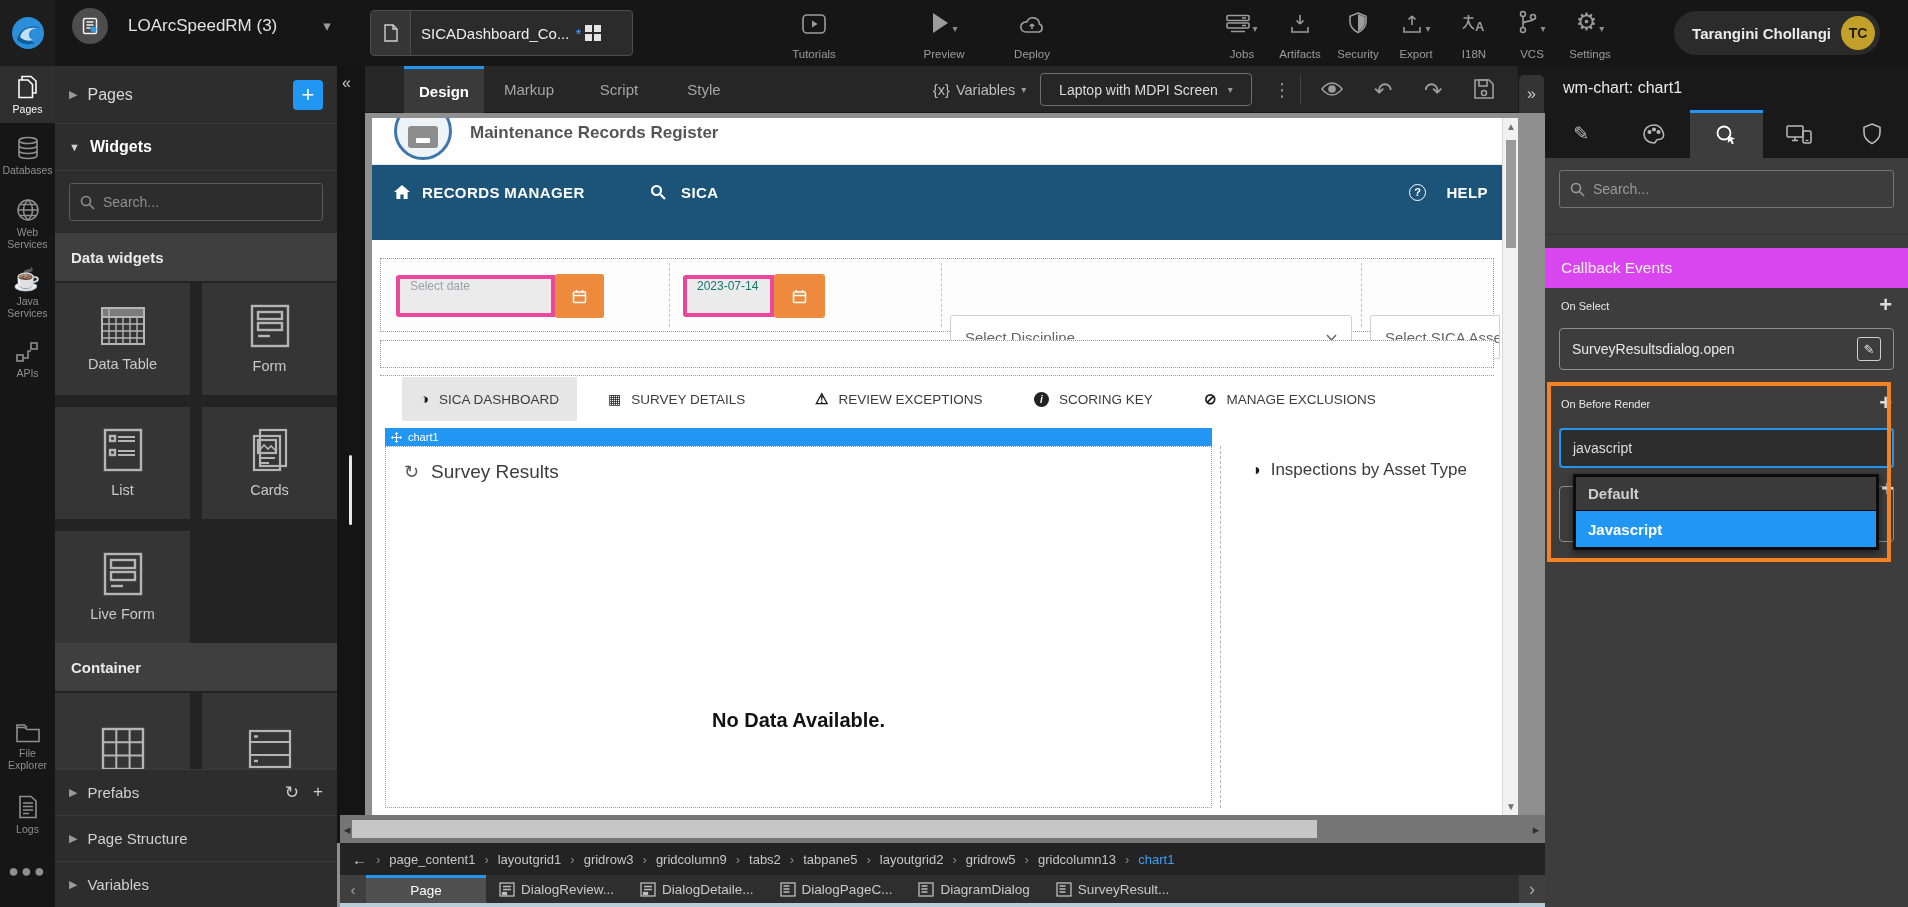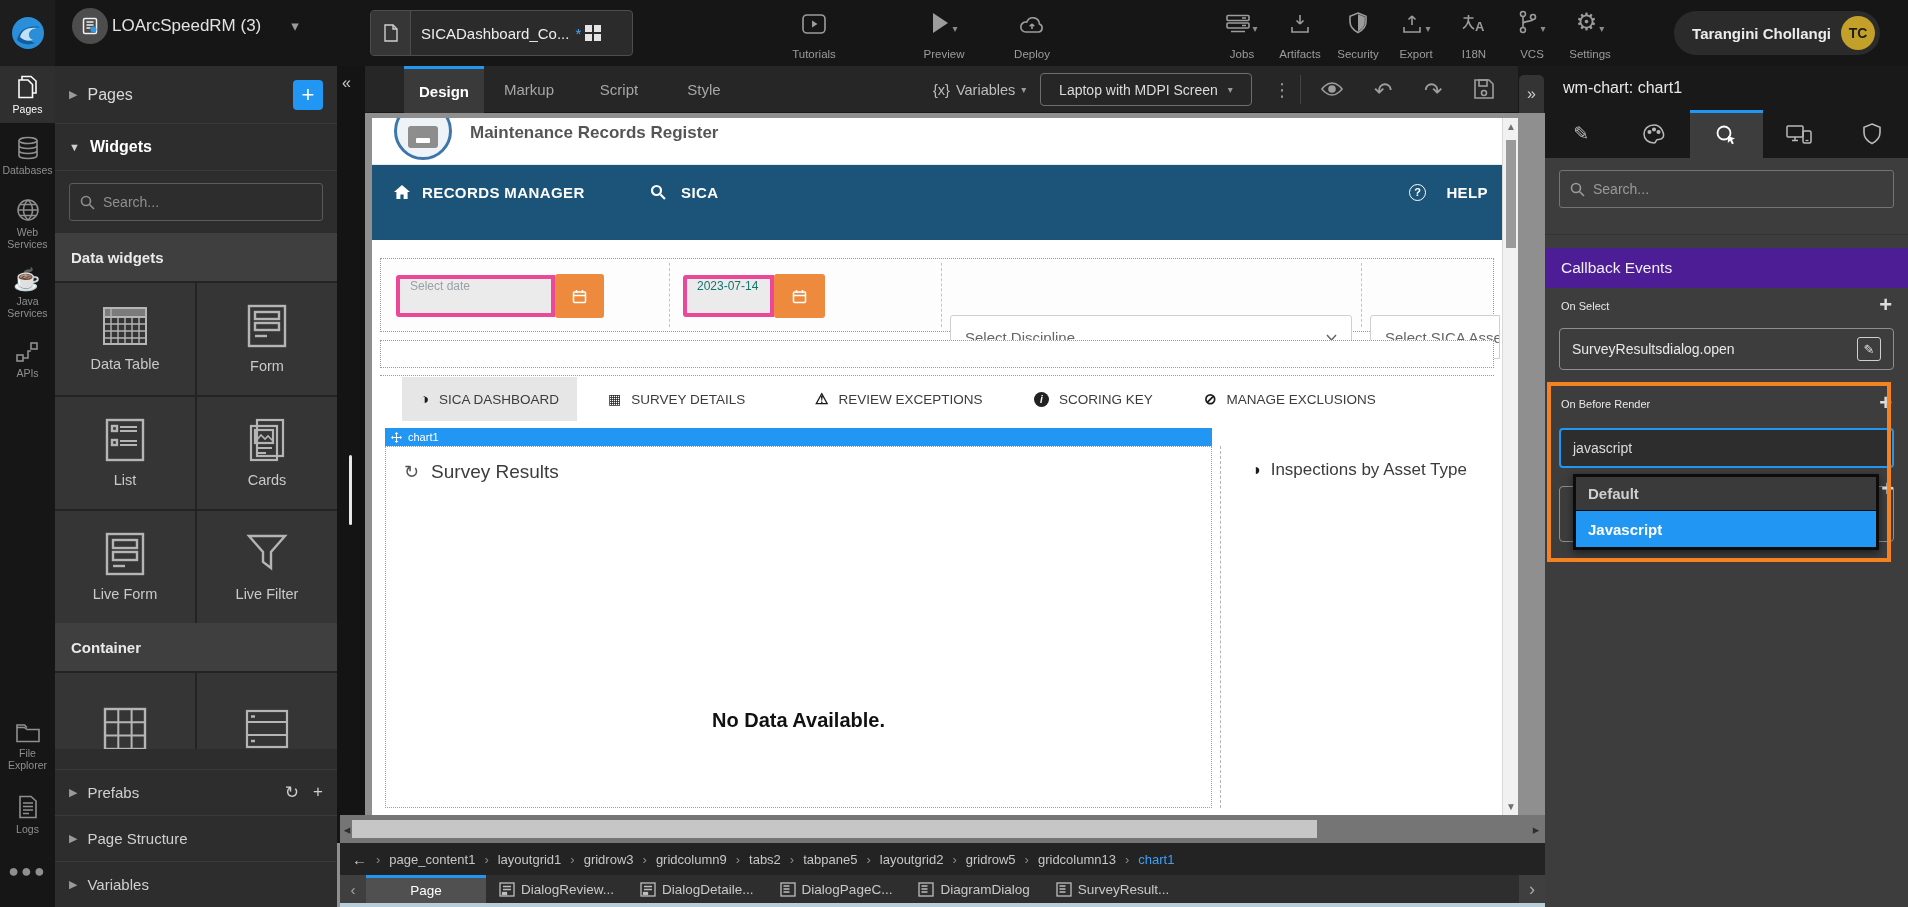--- a/index.html
+++ b/index.html
@@ -2,21 +2,21 @@
 <html><head>
 <meta charset="utf-8">
 <style>
   html,body{margin:0;padding:0;background:#000;}
   #app{position:relative;width:1908px;height:907px;background:#8f8f8f;font-family:"Liberation Sans",sans-serif;overflow:hidden;-webkit-font-smoothing:antialiased;}
   #app *{box-sizing:border-box;}
   svg{display:block;}
   
   .topbar{position:absolute;left:0;top:0;width:1908px;height:66px;background:#161616;}
   .logo-box{position:absolute;left:0;top:0;width:55px;height:66px;background:#1d1d1d;display:flex;align-items:center;justify-content:center;}
-  .project{position:absolute;left:72px;top:0;height:52px;display:flex;align-items:center;gap:4px;}
+  .project{position:absolute;left:72px;top:0;height:52px;display:flex;align-items:center;gap:20px;}
   .proj-avatar{width:36px;height:36px;border-radius:50%;background:#4d4d4d;display:flex;align-items:center;justify-content:center;}
   .proj-name{font-size:17px;color:#e2e2e2;}
   .proj-caret{color:#9a9a9a;font-size:15px;margin-left:26px;}
   .file-tab{position:absolute;left:370px;top:10px;width:263px;height:46px;background:#2b2b2b;border:1px solid #4d4d4d;border-radius:4px;display:flex;align-items:center;overflow:hidden;}
   .file-tab .ft-icon{width:40px;height:100%;background:#363636;border-right:1px solid #4d4d4d;display:flex;align-items:center;justify-content:center;flex:none;}
   .file-tab .ft-label{font-size:15px;color:#ededed;padding:0 6px 0 10px;white-space:nowrap;}
   .file-tab .ft-star{color:#4da3ff;font-size:15px;margin-right:4px;}
   .top-item{position:absolute;top:8px;height:52px;display:flex;flex-direction:column;align-items:center;justify-content:space-between;color:#9c9c9c;}
   .top-item .ti-icon{height:26px;display:flex;align-items:flex-end;justify-content:center;color:#9c9c9c;}
   .top-item .ti-label{font-size:11.5px;color:#9c9c9c;white-space:nowrap;}
@@ -46,21 +46,21 @@
   
   .wpanel{position:absolute;left:55px;top:66px;width:282px;height:841px;background:#2d2d2d;display:flex;flex-direction:column;}
   .wp-row{flex:none;display:flex;align-items:center;border-bottom:1px solid #3a3a3a;padding:0 14px;color:#d8d8d8;}
   .wp-pages{height:58px;font-size:16px;gap:10px;}
   .wp-add{margin-left:auto;width:30px;height:30px;background:#2196f3;border-radius:4px;color:#fff;font-size:22px;display:flex;align-items:center;justify-content:center;line-height:1;}
   .wp-widgets{height:47px;font-size:16px;font-weight:bold;color:#fff;gap:10px;}
   .wp-search-row{height:62px;justify-content:center;border-bottom:none;}
   .wp-search{width:254px;height:38px;border:1px solid #5a5a5a;border-radius:3px;display:flex;align-items:center;gap:8px;padding:0 10px;color:#8f8f8f;font-size:14px;}
   .wp-scroll{flex:1;overflow:hidden;display:flex;flex-direction:column;background:#2d2d2d;}
   .wp-section-h{flex:none;height:48px;background:#3f3f3f;display:flex;align-items:center;padding:0 16px;font-size:15px;font-weight:bold;color:#eaeaea;}
-  .tile-grid{flex:none;display:grid;grid-template-columns:1fr 1fr;gap:2px;background:#232323;padding-top:2px;}
+  .tile-grid{flex:none;display:grid;grid-template-columns:1fr 1fr;gap:12px;background:#232323;padding-top:2px;}
   .tile{height:112px;background:#353535;display:flex;flex-direction:column;align-items:center;justify-content:center;gap:10px;color:#c9c9c9;font-size:14.5px;}
   .tile .t-icon{color:#b5b5b5;}
   .tile-grid.partial{height:78px;overflow:hidden;}
   .wp-foot{flex:none;height:46px;border-top:1px solid #3a3a3a;display:flex;align-items:center;gap:10px;padding:0 14px;color:#d0d0d0;font-size:15px;background:#2d2d2d;}
   .wp-foot .arr{color:#9a9a9a;font-size:11px;}
   .wp-foot .foot-icons{margin-left:auto;display:flex;gap:14px;color:#cfcfcf;font-size:17px;}
   .lstrip{position:absolute;left:337px;top:66px;width:28px;height:777px;background:#141414;}
   .lstrip .lcol{position:absolute;left:5px;top:8px;color:#c9c9c9;font-size:16px;}
   .lstrip .lthumb{position:absolute;left:12px;top:389px;width:3px;height:70px;background:#e8e8e8;border-radius:2px;}
   
@@ -109,21 +109,21 @@
   .bt-fill{flex:1;}
   .bluestrip{position:absolute;left:340px;top:903px;width:1205px;height:4px;background:#b9cdd9;}
   
   .rpanel{position:absolute;left:1545px;top:66px;width:363px;height:841px;background:#3d3d3d;}
   .rp-header{position:absolute;left:0;top:0;width:363px;height:44px;background:#191919;color:#e8e8e8;font-size:16px;display:flex;align-items:center;padding:0 18px;}
   .rp-tabs{position:absolute;left:0;top:44px;width:363px;height:48px;background:#191919;display:flex;}
   .rp-tab{flex:1;display:flex;align-items:center;justify-content:center;color:#b9b9b9;}
   .rp-tab.active{background:#3d3d3d;border-top:3px solid #2196f3;color:#fff;}
   .rp-search{position:absolute;left:14px;top:104px;width:335px;height:38px;border:1px solid #747474;border-radius:3px;display:flex;align-items:center;gap:8px;padding:0 10px;color:#9a9a9a;font-size:14px;}
   .rp-divider{position:absolute;left:0;top:168px;width:363px;height:1px;background:#333;}
-  .rp-section{position:absolute;left:0;top:182px;width:363px;height:40px;background:#4c1d95;color:#f0f0f0;font-size:15.5px;display:flex;align-items:center;padding:8px 16px;}
+  .rp-section{position:absolute;left:0;top:182px;width:363px;height:40px;background:#d946ef;color:#f0f0f0;font-size:15.5px;display:flex;align-items:center;padding:8px 16px;}
   .rp-evlabel{position:absolute;left:16px;font-size:11px;color:#e8e8e8;}
   .rp-plus{position:absolute;right:16px;color:#dcdcdc;font-size:22px;font-weight:bold;line-height:1;}
   .rp-input1{position:absolute;left:14px;top:262px;width:335px;height:42px;border:1px solid #8f8f8f;border-radius:4px;display:flex;align-items:center;padding:0 12px;color:#e8e8e8;font-size:14px;}
   .edit-box{margin-left:auto;width:24px;height:24px;border:1.5px solid #cfcfcf;border-radius:3px;display:flex;align-items:center;justify-content:center;color:#e0e0e0;font-size:13px;}
   .rp-input2{position:absolute;left:14px;top:362px;width:335px;height:40px;border:2px solid #2196f3;border-radius:4px;background:#2d2d2d;display:flex;align-items:center;padding:0 12px;color:#dcdcdc;font-size:14px;z-index:4;}
   .ghost-input{position:absolute;left:14px;top:420px;width:335px;height:56px;border:1px solid #8f8f8f;border-radius:4px;z-index:1;}
   .ghost-plus{position:absolute;right:14px;top:410px;color:#dcdcdc;font-size:22px;font-weight:bold;z-index:1;}
   .dropdown{position:absolute;left:28px;top:408px;width:306px;background:#0c0c0c;padding:3px;z-index:6;box-shadow:0 3px 8px rgba(0,0,0,.5);}
   .dd-opt{height:33px;display:flex;align-items:center;padding:0 12px;font-size:15px;font-weight:bold;color:#cfcfcf;background:#3a3a3a;}
   .dd-opt.selected{height:36px;background:#2196f3;color:#fff;margin-top:1px;}
@@ -471,28 +471,20 @@
             <span class="t-icon">
               <svg width="40" height="44" viewBox="0 0 40 44" fill="none" stroke="currentColor" stroke-width="2.4">
                 <rect x="2" y="2" width="36" height="40"></rect>
                 <rect x="8" y="8" width="24" height="8"></rect>
                 <rect x="8" y="20" width="24" height="8"></rect>
                 <path d="M8 34h12"></path>
               </svg>
             </span>
             <div>Live Form</div>
           </div>
-          <div class="tile">
-            <span class="t-icon">
-              <svg width="44" height="44" viewBox="0 0 44 44" fill="none" stroke="currentColor" stroke-width="2.4">
-                <path d="M4 4h36L26 20v16l-8-6V20z"></path>
-              </svg>
-            </span>
-            <div>Live Filter</div>
-          </div>
         </div>
         <div class="wp-section-h">Container</div>
         <div class="tile-grid partial">
           <div class="tile">
             <span class="t-icon">
               <svg width="44" height="44" viewBox="0 0 44 44" fill="none" stroke="currentColor" stroke-width="2.4">
                 <rect x="2" y="2" width="40" height="40"></rect>
                 <path d="M15.3 2v40M28.6 2v40M2 15.3h40M2 28.6h40" stroke-width="2"></path>
               </svg>
             </span>

